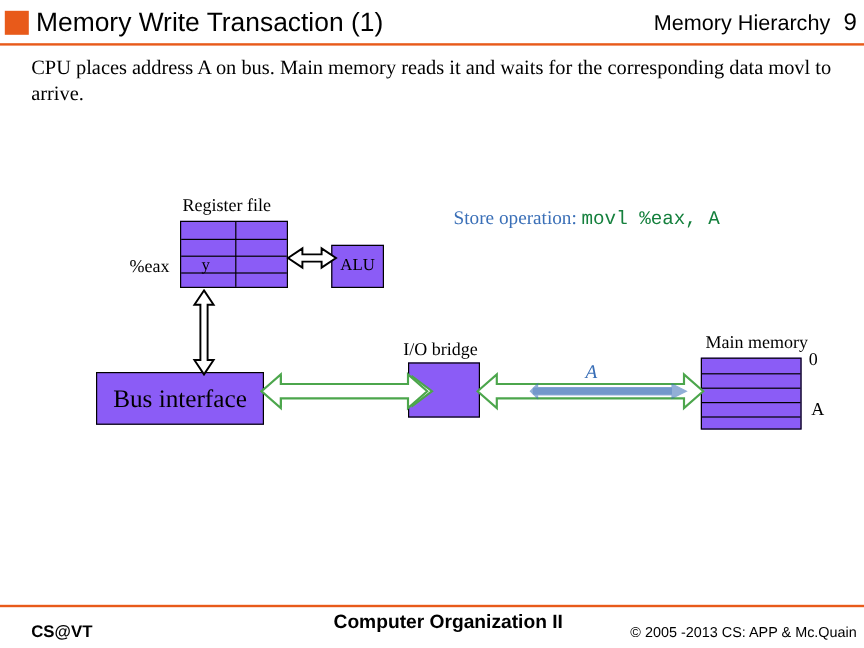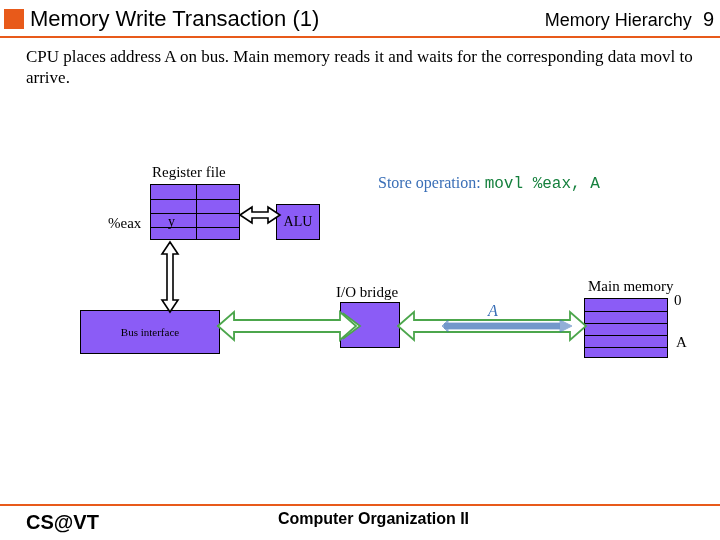--- a/index.html
+++ b/index.html
@@ -10,21 +10,21 @@
   .hdr .sq { position: absolute; left: 4px; top: 3px; width: 20px; height: 20px; background: #e85a1a; }
   .hdr .title { position: absolute; left: 30px; top: 0; font-size: 22px; font-family: Arial, sans-serif; }
   .hdr .right { position: absolute; right: 6px; top: 2px; font-size: 18px; font-family: Arial, sans-serif; }
   .hdr .right .num { margin-left: 6px; font-size: 20px; }
   .rule { position: absolute; top: 36px; left: 0; right: 0; height: 2px; background: #e85a1a; }
 
   .desc { position: absolute; top: 46px; left: 26px; right: 20px; font-size: 17px; line-height: 1.25; }
 
   .ftr-rule { position: absolute; bottom: 34px; left: 0; right: 0; height: 2px; background: #e85a1a; }
   .ftr { position: absolute; bottom: 6px; left: 0; right: 0; height: 24px; font-family: Arial, sans-serif; }
-  .ftr .l { position: absolute; left: 26px; bottom: 0; font-weight: bold; font-size: 20px; }
+  .ftr .l { position: absolute; left: 26px; bottom: 0; font-weight: bold; font-size: 14px; }
   .ftr .c { position: absolute; left: 0; right: 0; text-align: center; font-weight: bold; font-size: 16px; padding-left: 27px; }
   .ftr .r { position: absolute; right: 6px; bottom: 0; font-size: 12px; }
 
   
   .dg { position: absolute; top: 0; left: 0; width: 720px; height: 540px; pointer-events: none; padding-left: 40px; }
   .box { position: absolute; border: 1.6px solid #000; background: #8b5cf6; }
   .lbl { position: absolute; font-size: 15px; font-family: "Times New Roman", serif; }
   .blk   { stroke: #000; fill: #000; }
   svg { position: absolute; top: 0; left: 0; }
   .mono { font-family: "Courier New", monospace; }
@@ -56,21 +56,21 @@
       <div style="position:absolute;left:0;right:0;top:42px;border-top:1.4px solid #000;"></div>
       <div style="position:absolute;left:45px;top:0;bottom:0;border-left:1.4px solid #000;"></div>
     </div>
     <div class="lbl" style="left:108px; top:215px;">%eax</div>
     <div class="lbl" style="left:168px; top:214px; font-size:14px;">y</div>
 
     <div class="box" style="left:276px; top:204px; width:44px; height:36px; display:flex; align-items:center; justify-content:center; font-size:14px;">
       <span>ALU</span>
     </div>
 
-    <div class="box" style="left:80px; top:310px; width:140px; height:44px; display:flex; align-items:center; justify-content:center; font-size:11px;text-align:right;">
+    <div class="box" style="left:80px; top:310px; width:140px; height:44px; display:flex; align-items:center; justify-content:center; font-size:21px;text-align:right;">
       <span>Bus interface</span>
     </div>
 
     <div class="lbl" style="left:336px; top:284px;">I/O bridge</div>
     <div class="box" style="left:340px; top:302px; width:60px; height:46px;"></div>
 
     <div class="lbl" style="left:588px; top:278px;">Main memory</div>
     <div class="box" style="left:584px; top:298px; width:84px; height:60px;">
       <div style="position:absolute;left:0;right:0;top:12px;border-top:1.4px solid #000;"></div>
       <div style="position:absolute;left:0;right:0;top:24px;border-top:1.4px solid #000;"></div>
@@ -120,15 +120,16 @@
       </g>
 
     </svg>
 
   </div>
 
   <div class="ftr-rule"></div>
   <div class="ftr">
     <div class="l">CS@VT</div>
     <div class="c">Computer Organization II</div>
+    <div class="r">© 2005 -2013 CS: APP &amp; Mc.Quain</div>
   </div>
 
 </div>
 
 </body></html>

